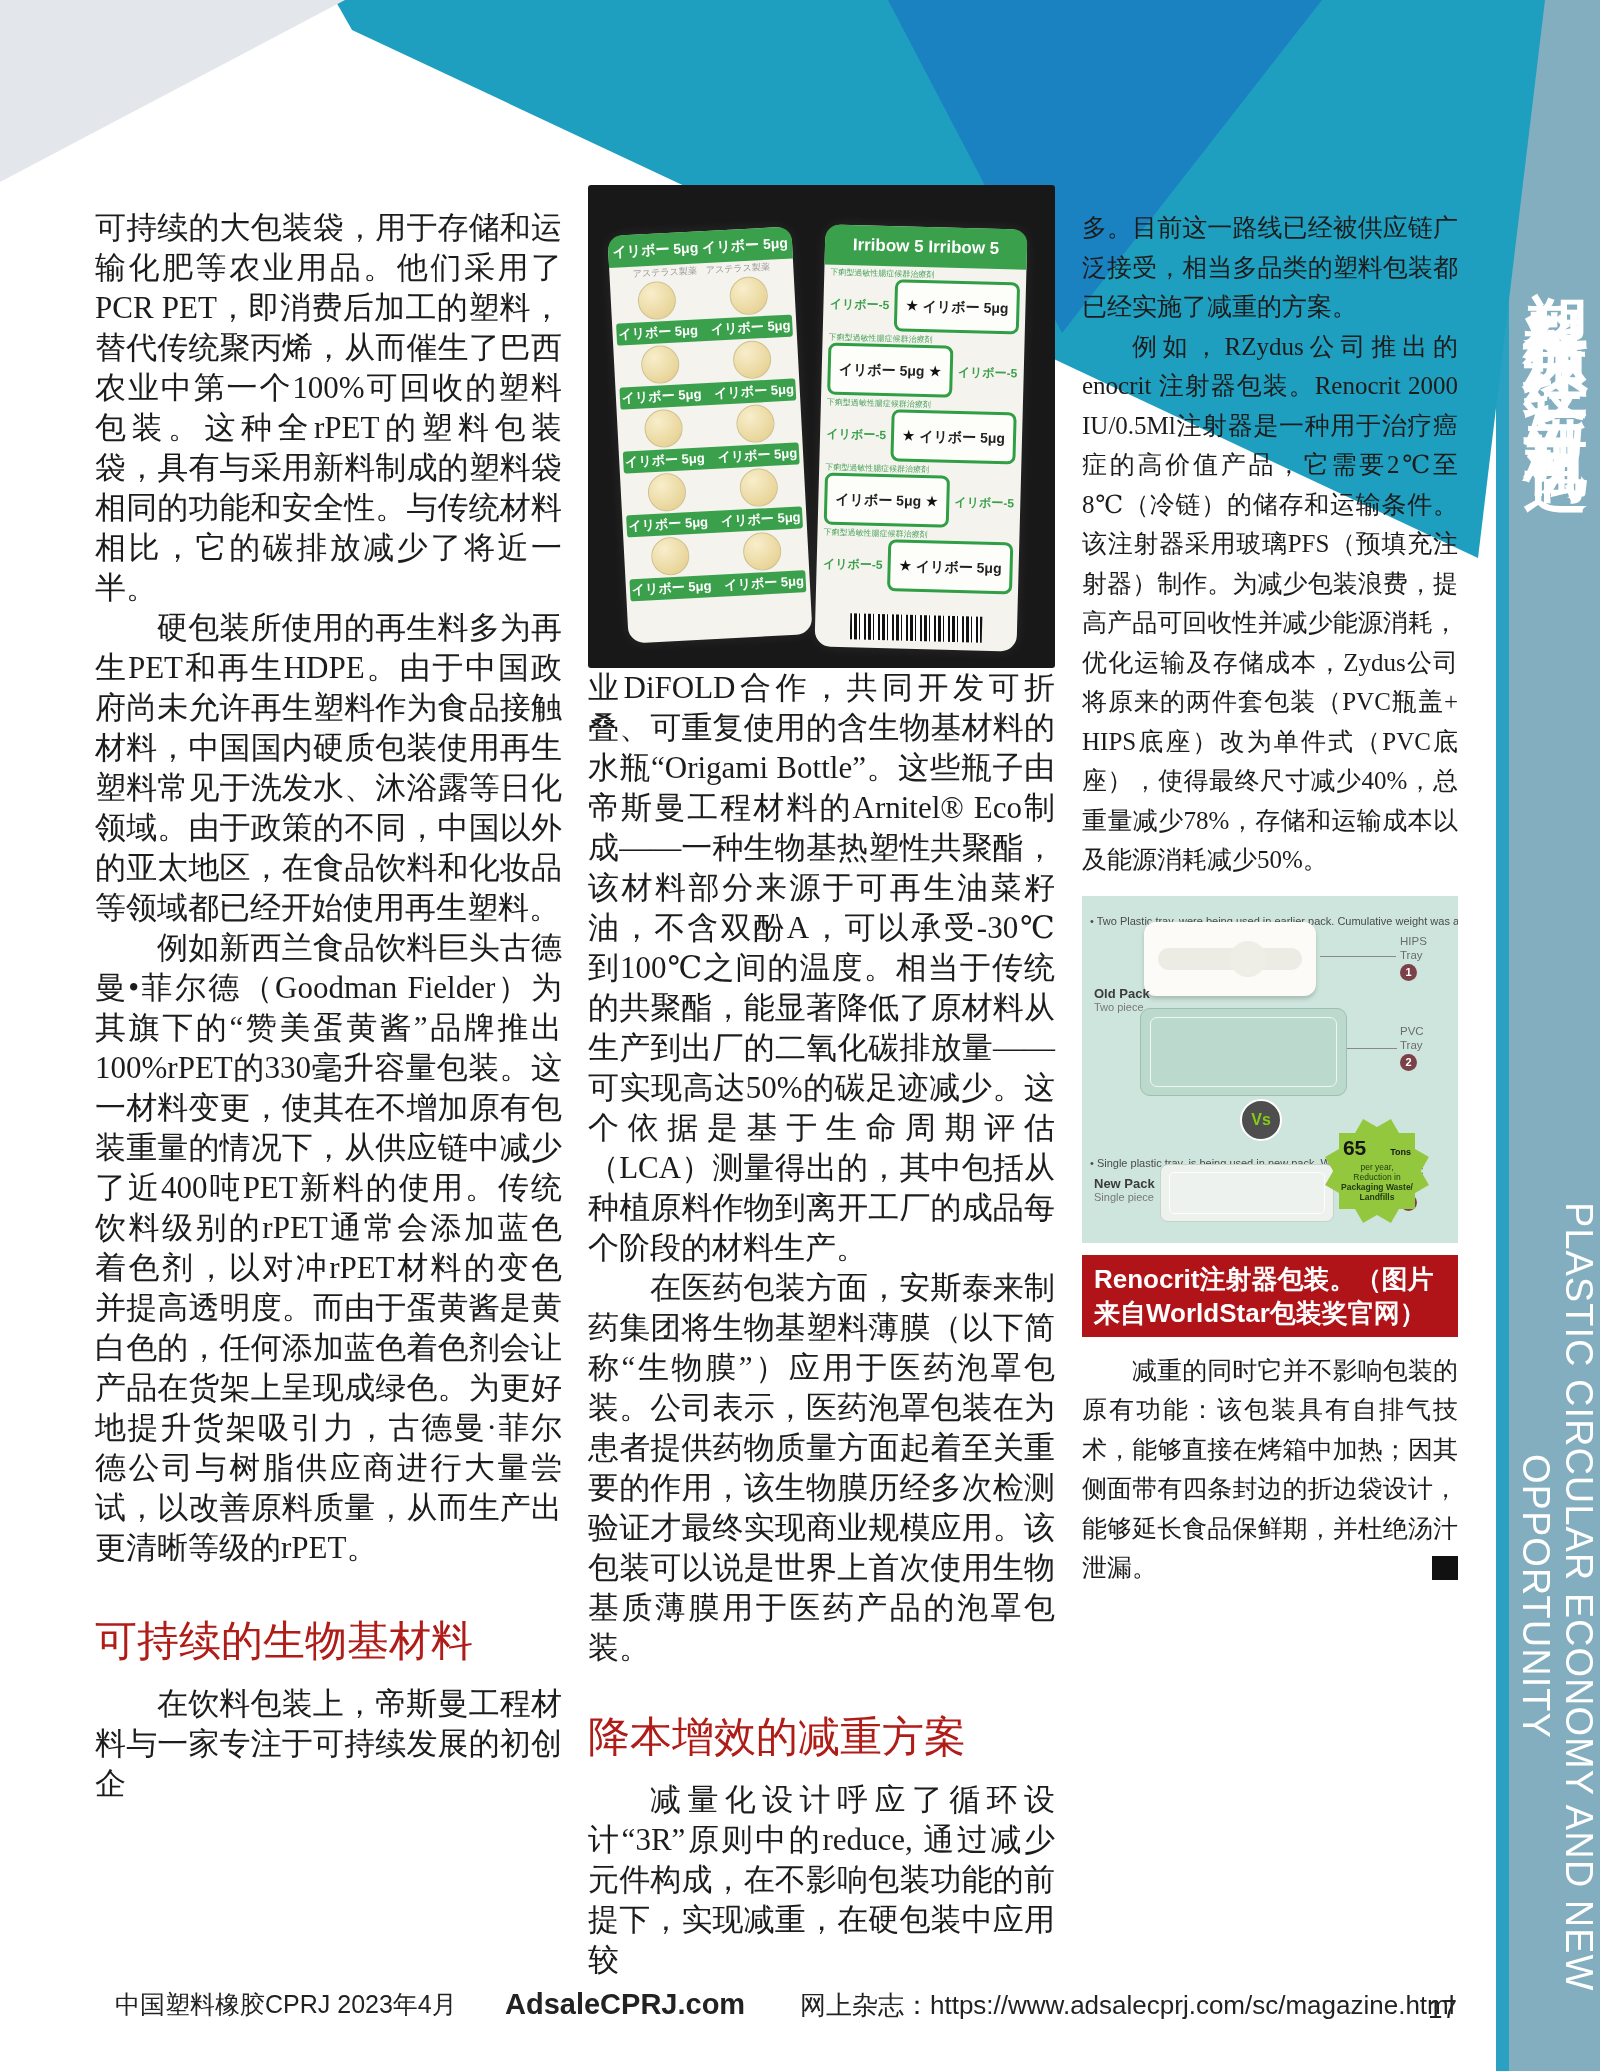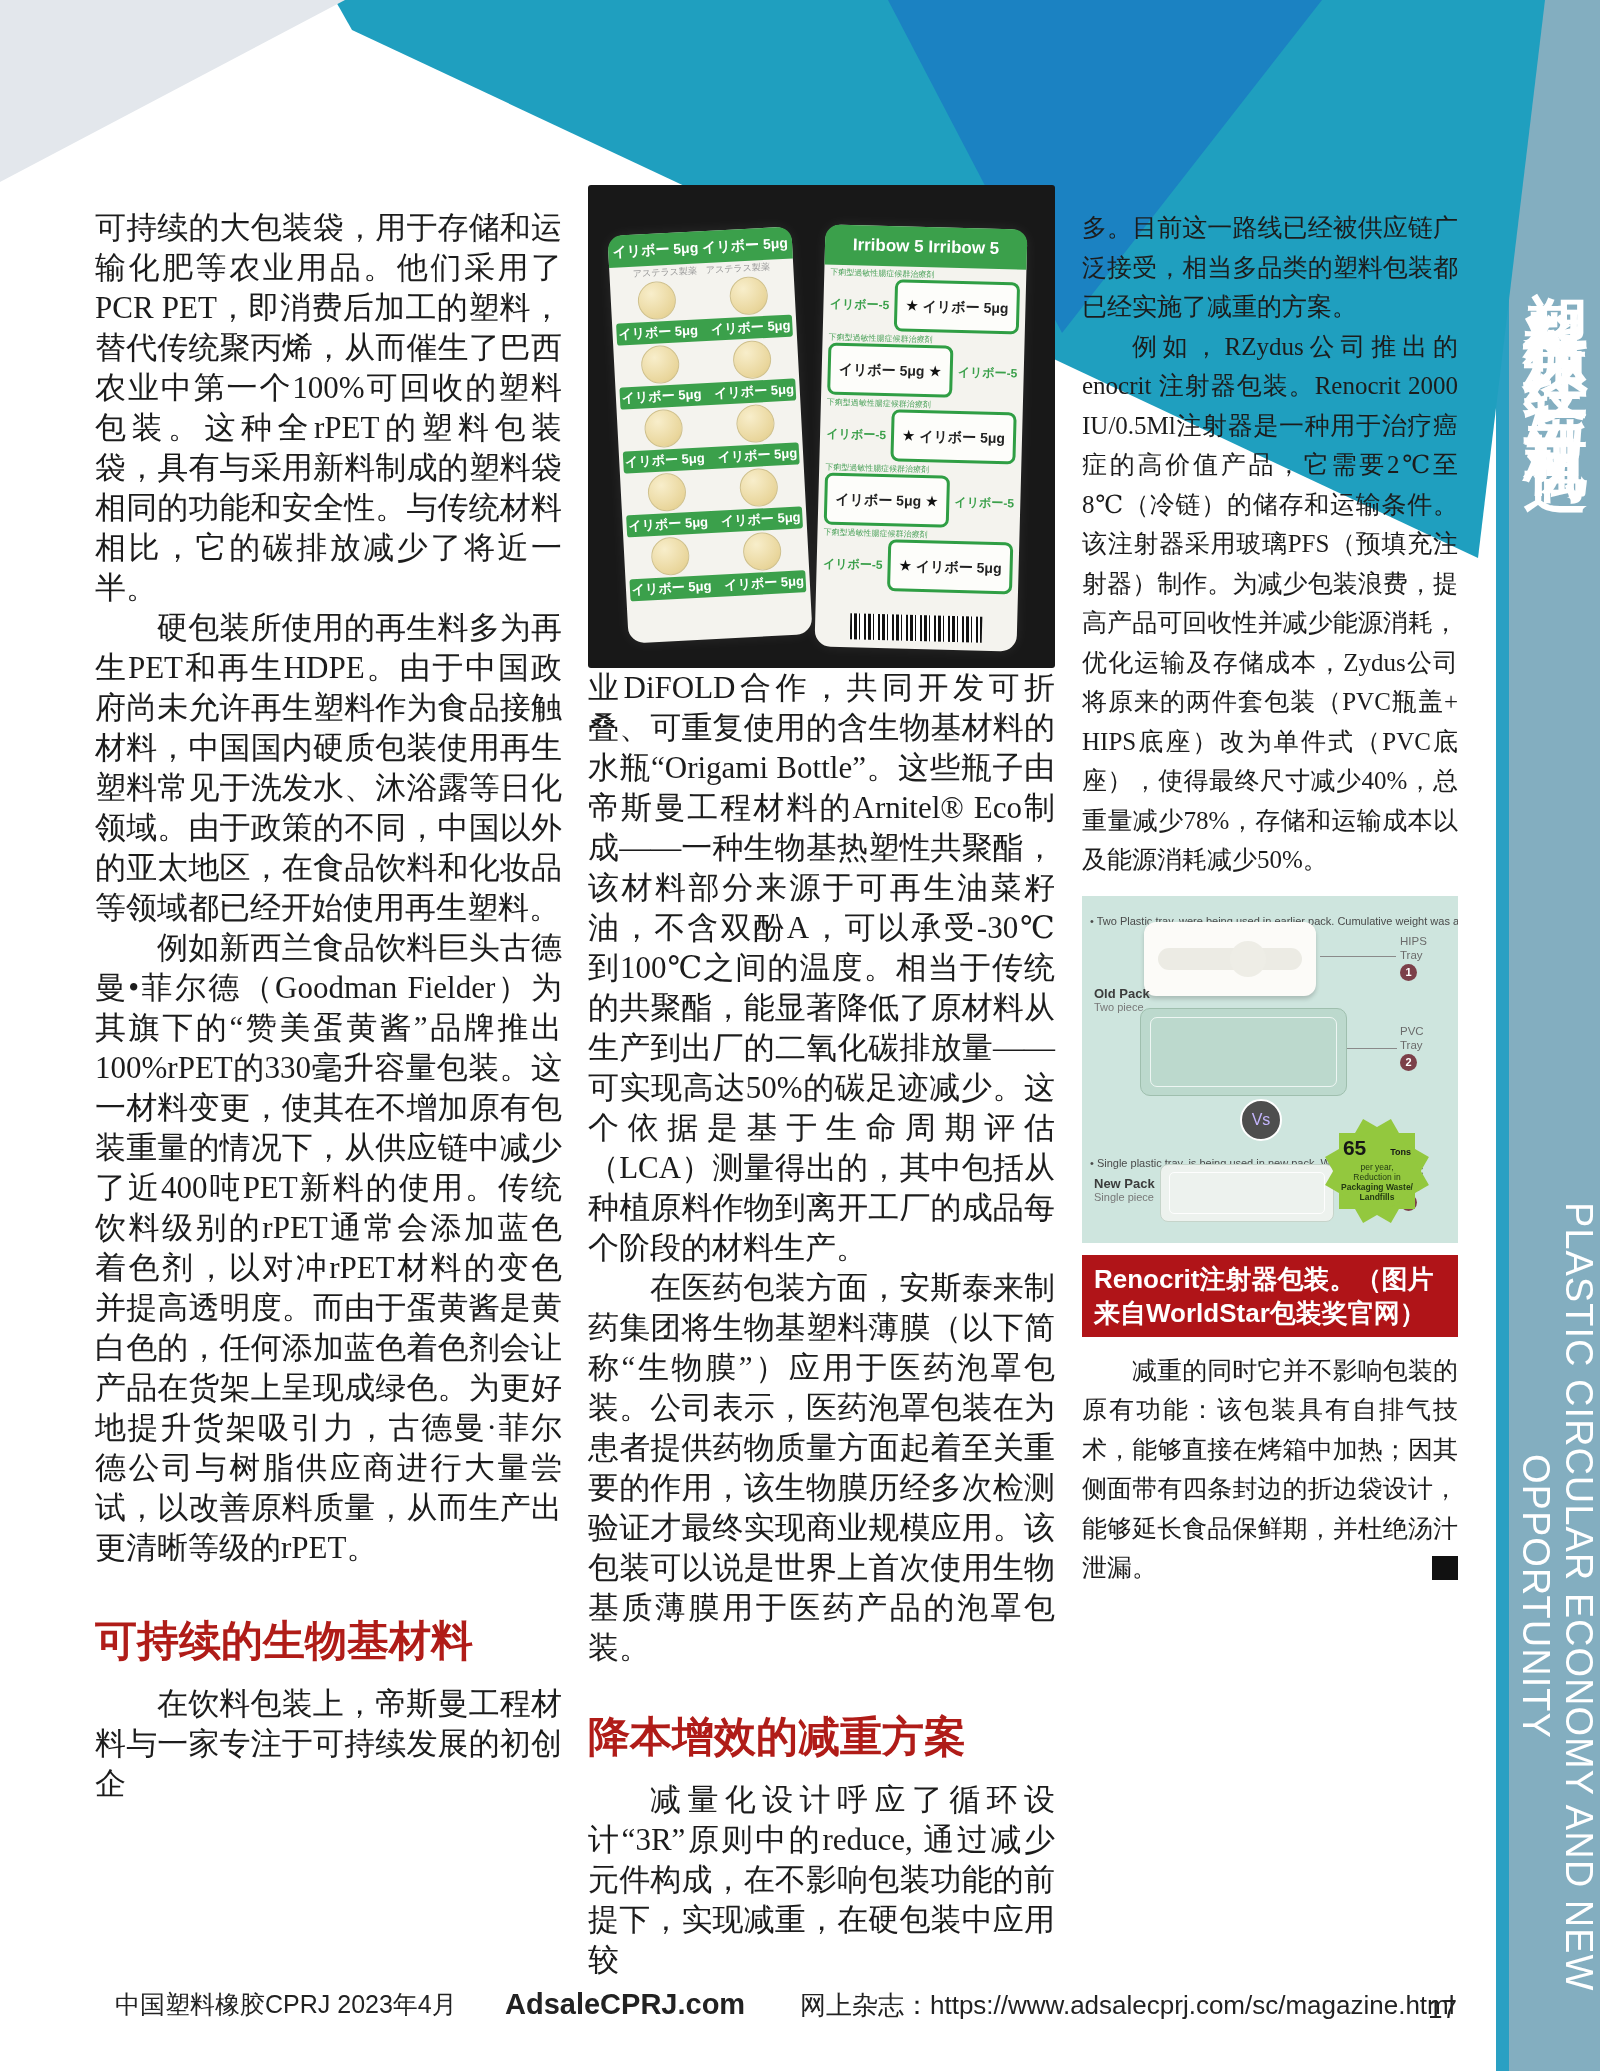--- a/index.html
+++ b/index.html
@@ -23,21 +23,21 @@
            font-family:"Liberation Sans","DejaVu Sans",sans-serif;
            font-size:38px;letter-spacing:1px;color:#ffffff;}
   
   .col{position:absolute;top:208px;text-align:justify;}
   #col1{left:95px;width:467px;font-size:31px;line-height:40px;}
   #col2{left:588px;width:467px;font-size:31px;line-height:40px;top:185px;}
   #col3{left:1082px;width:376px;font-size:25px;line-height:39.5px;top:208px;}
   .col p{margin:0;}
   .col p.ind{text-indent:2em;}
   h2.sec{font-family:"Liberation Sans","DejaVu Sans",sans-serif;color:#b01c18;
-         font-size:42px;line-height:50px;font-weight:bold;margin:48px 0 18px 0;text-align:left;}
+         font-size:42px;line-height:50px;font-weight:normal;margin:48px 0 18px 0;text-align:left;}
   #col2 h2.sec{margin-top:44px;}
   .caption{background:#b01418;color:#ffffff;
            font-family:"Liberation Sans","DejaVu Sans",sans-serif;font-weight:bold;
            text-align:left;}
   #cap1{margin:8px 0 22px 0;padding:8px 16px;font-size:29px;line-height:38px;}
   #cap2{margin:12px 0 14px 0;padding:7px 12px;font-size:26px;line-height:34px;}
   .endmark{display:inline-block;float:right;width:26px;height:24px;background:#111;margin-top:8px;}
   
   .photo{position:relative;width:467px;height:483px;background:#181818;border-radius:3px;
          font-family:"Liberation Sans","DejaVu Sans",sans-serif;text-align:left;overflow:hidden;}
@@ -75,21 +75,21 @@
          font-size:11px;line-height:17px;text-align:center;font-weight:bold;margin-top:2px;}
   .dash{position:absolute;border-top:1px solid #8a8a8a;}
   .hips{position:absolute;left:62px;top:26px;width:172px;height:74px;background:#fcfbf8;border-radius:12px;
         box-shadow:0 3px 4px rgba(0,0,0,.18);}
   .hips .recess{position:absolute;left:14px;top:26px;width:144px;height:22px;background:#ecebe4;border-radius:11px;}
   .hips .bowl{position:absolute;left:86px;top:19px;width:36px;height:36px;background:#eeede6;border-radius:50%;}
   .pvc{position:absolute;left:58px;top:112px;width:205px;height:86px;border-radius:10px;
        background:rgba(170,205,188,.5);border:1px solid #9fbfae;}
   .pvc .inner{position:absolute;left:9px;top:8px;right:9px;bottom:8px;border:1px solid rgba(255,255,255,.75);border-radius:7px;}
   .vs{position:absolute;left:158px;top:203px;width:38px;height:38px;border-radius:50%;background:#4e4e4e;
-      color:#c4b5fd;font-weight:normal;font-size:16px;line-height:38px;text-align:center;border:2px solid #fff;}
+      color:#84cc16;font-weight:bold;font-size:16px;line-height:38px;text-align:center;border:2px solid #fff;}
   .newtray{position:absolute;left:78px;top:268px;width:172px;height:56px;border-radius:8px;
            background:#edf2ee;border:1px solid #c6d4ca;}
   .newtray .inner{position:absolute;left:8px;top:7px;right:8px;bottom:7px;border:1px solid rgba(255,255,255,.9);border-radius:5px;}
   .burst{position:absolute;left:238px;top:218px;width:114px;height:114px;}
   .burst .sq{position:absolute;left:19px;top:19px;width:76px;height:76px;background:#93c83e;}
   .burst .sq.r30{transform:rotate(30deg);}
   .burst .sq.r60{transform:rotate(60deg);}
   .burst .txt{position:absolute;left:7px;top:24px;width:100px;text-align:center;line-height:10px;}
   .burst .big{font-size:21px;font-weight:bold;color:#161616;line-height:20px;}
   .burst .big small{font-size:9px;font-weight:bold;padding-left:24px;}

